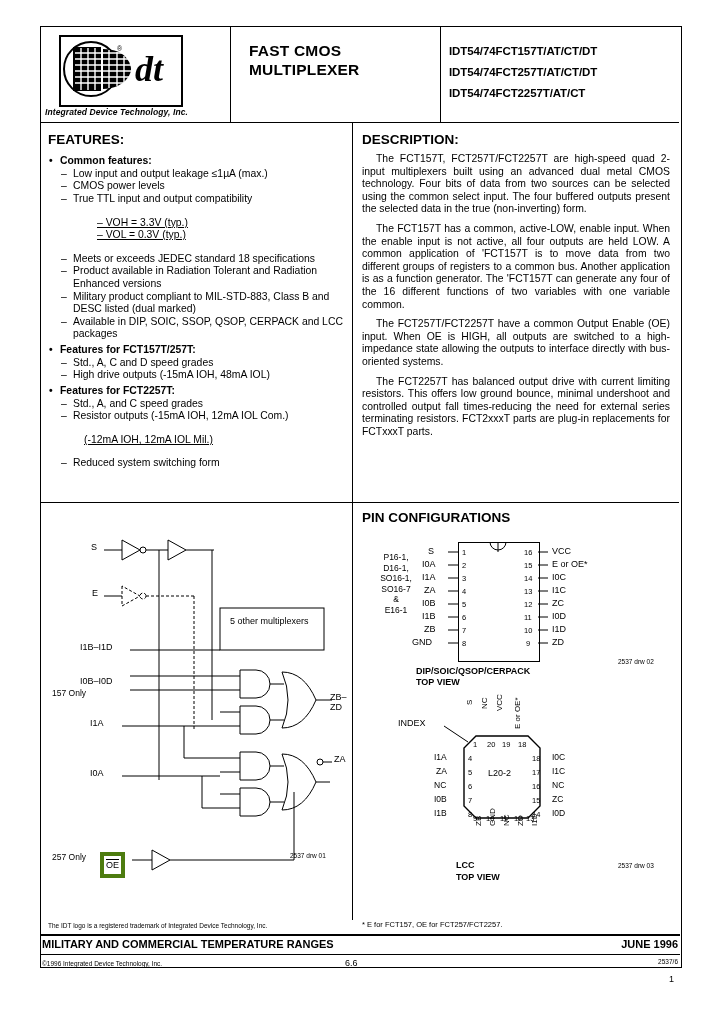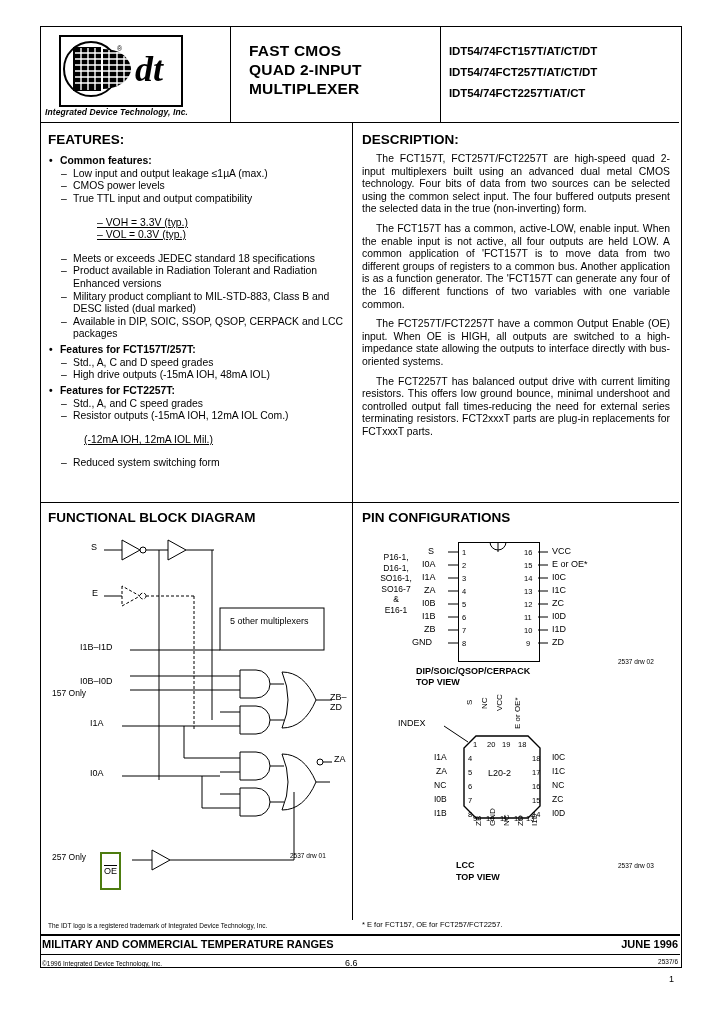--- a/index.html
+++ b/index.html
@@ -90,21 +90,20 @@
               <line x1="63" y1="19" x2="63" y2="45"></line>
           </g>
           <text x="74" y="44" font-family="Liberation Serif, serif" font-size="36" font-weight="bold" font-style="italic">dt</text>
           <text x="56" y="14" font-family="Liberation Sans, sans-serif" font-size="7">®</text>
         </svg>
       </div>
       <div class="logo-text">Integrated Device Technology, Inc.</div>
     </div>
     <div class="hdr-title">
       <div>FAST CMOS</div>
-      <div>QUAD 2-INPUT</div>
       <div>MULTIPLEXER</div>
     </div>
     <div class="hdr-parts">
       <div>IDT54/74FCT157T/AT/CT/DT</div>
       <div>IDT54/74FCT257T/AT/CT/DT</div>
       <div>IDT54/74FCT2257T/AT/CT</div>
     </div>
   </div>
   <div class="hdr-sep"></div>
   <div class="colsep"></div>
@@ -152,21 +151,20 @@
     <div class="sec-title" style="margin-bottom:6px">DESCRIPTION:</div>
     <p class="first">The FCT157T, FCT257T/FCT2257T are high-speed quad 2-input multiplexers built using an advanced dual metal CMOS technology.   Four bits of data from two sources can be selected using the common select input.  The four buffered outputs present the selected data in the true (non-inverting) form.</p>
     <p class="first">The FCT157T has a common, active-LOW, enable input. When the enable input is not active, all four outputs are held LOW.  A common application of 'FCT157T is to move data from two different groups of registers to a common bus. Another application is as a function generator. The 'FCT157T can generate any four of the 16 different functions of two variables with one variable common.</p>
     <p class="first">The FCT257T/FCT2257T have a common Output Enable (OE) input.  When OE is HIGH, all outputs are switched to a high-impedance state allowing the outputs to interface directly with bus-oriented systems.</p>
     <p class="first">The FCT2257T has balanced output drive with current limiting resistors.  This offers low ground bounce, minimal undershoot and controlled output fall times-reducing the need for external series terminating resistors. FCT2xxxT parts are plug-in replacements for FCTxxxT parts.</p>
   </div>
 
   <div class="midrule"></div>
   <div class="colsep2"></div>
 
-  <div class="sec-title fbd-title">FUNCTIONAL BLOCK DIAGRAM</div>
   <div class="sec-title pin-title">PIN CONFIGURATIONS</div>
 
   <div class="fbd">
     <svg width="306" height="390" viewBox="0 0 306 390">
       <g stroke="#000" fill="none" stroke-width="1">
 
         <line x1="60" y1="20" x2="78" y2="20"></line>
         <polygon points="78,10 78,30 96,20" fill="#fff"></polygon>
         <circle cx="99" cy="20" r="3" fill="#fff"></circle>
         <line x1="102" y1="20" x2="124" y2="20"></line>
@@ -224,21 +222,21 @@
         <line x1="88" y1="330" x2="108" y2="330"></line>
         <polygon points="108,320 108,340 126,330" fill="#fff"></polygon>
         <line x1="126" y1="330" x2="250" y2="330"></line>
         <line x1="250" y1="330" x2="250" y2="262"></line>
       </g>
     </svg>
     <div class="lbl" style="left:47px;top:12px">S</div>
     <div class="lbl" style="left:8px;top:158px;font-size:8.5px">157 Only</div>
     <div class="lbl" style="left:48px;top:58px">E</div>
     <div class="lbl" style="left:8px;top:322px;font-size:8.5px">257 Only</div>
-    <div class="lbl ovl" style="left:56px;top:322px;border:2px solid #4d7c0f;padding:12px 2px">OE</div>
+    <div class="lbl ovl" style="left:56px;top:322px;border:4px solid #4d7c0f;padding:4px 2px">OE</div>
     <div class="lbl" style="left:186px;top:86px">5 other multiplexers</div>
     <div class="lbl" style="left:36px;top:112px">I1B–I1D</div>
     <div class="lbl" style="left:36px;top:146px">I0B–I0D</div>
     <div class="lbl" style="left:286px;top:162px">ZB–ZD</div>
     <div class="lbl" style="left:46px;top:188px">I1A</div>
     <div class="lbl" style="left:46px;top:238px">I0A</div>
     <div class="lbl" style="left:290px;top:224px">ZA</div>
     <div class="drw" style="left:246px;top:322px">2537 drw 01</div>
   </div>
 

